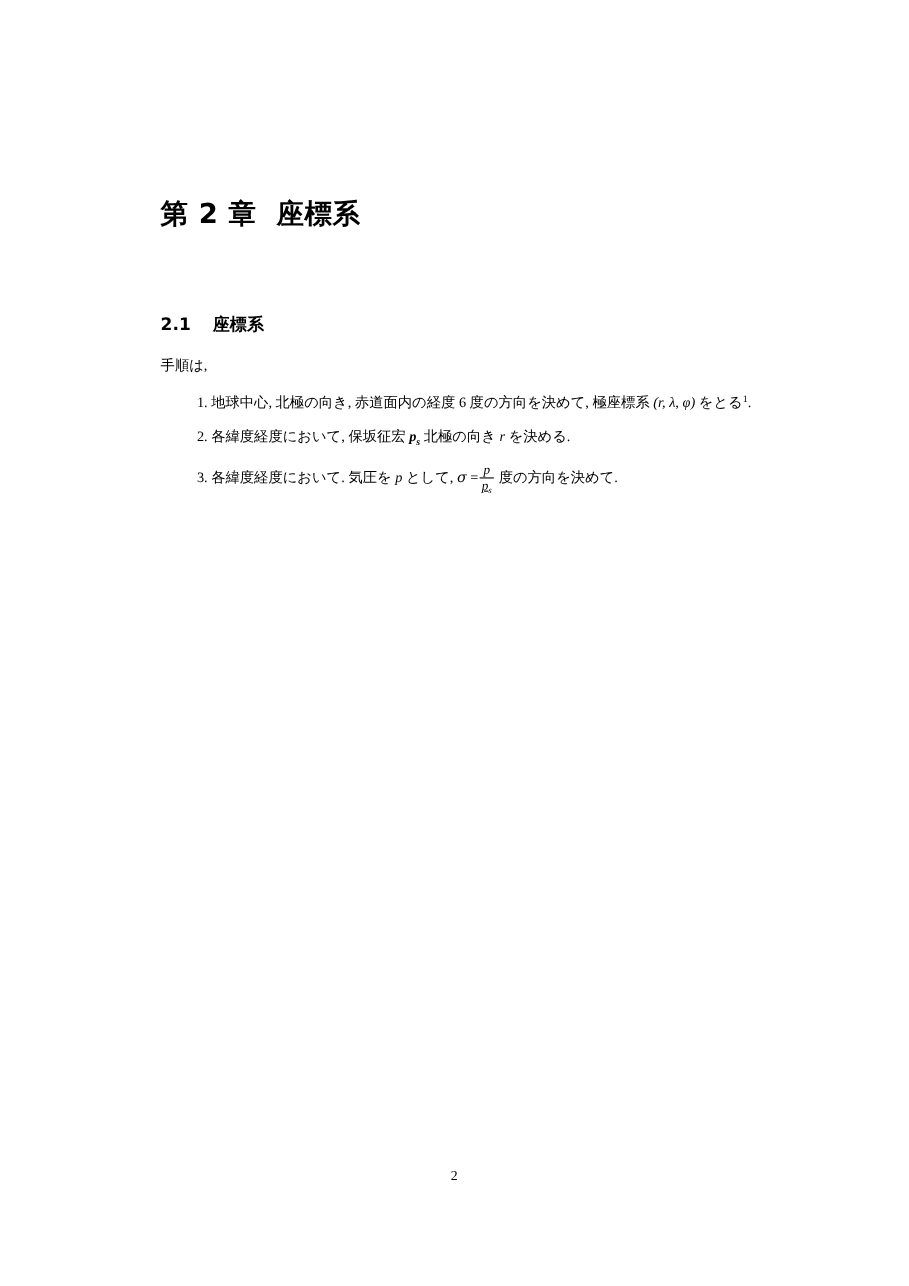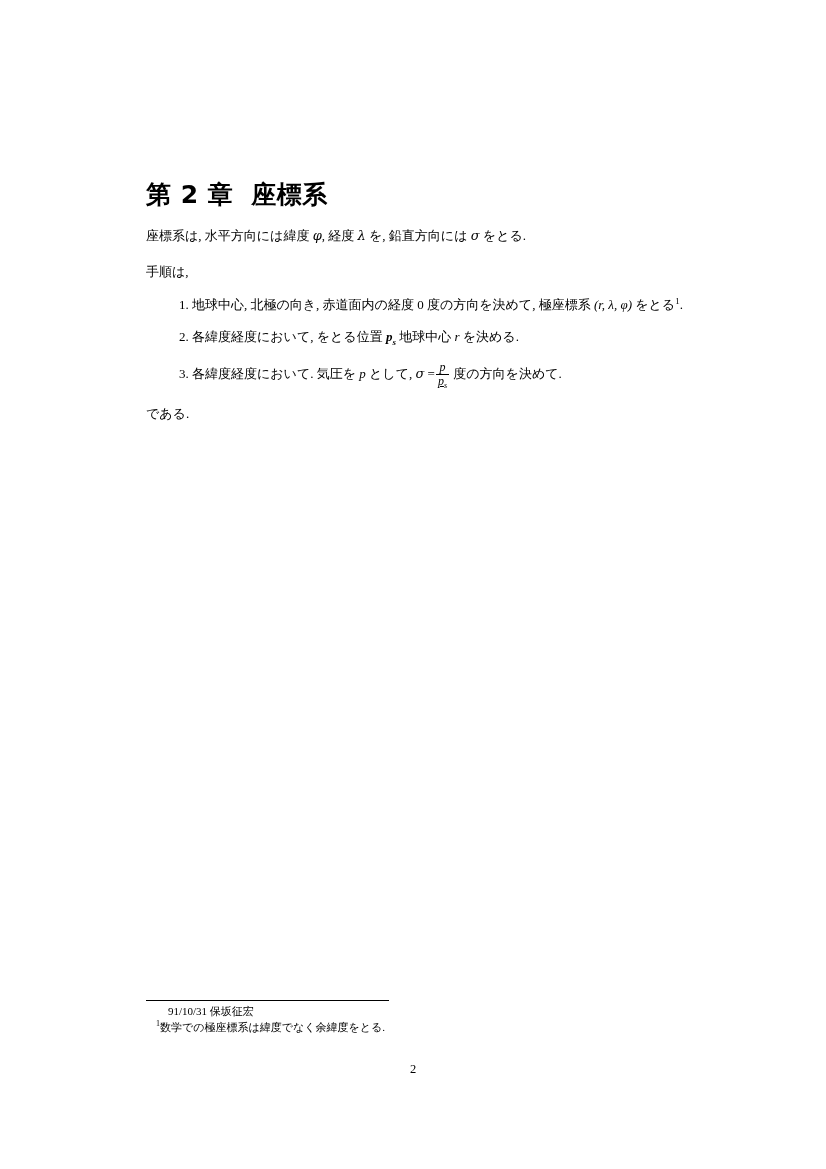--- a/index.html
+++ b/index.html
@@ -130,38 +130,32 @@
 </style>
 </head>
 <body>
 
 <div class="page">
 
   <div class="content">
 
     <h1 class="chapter-title"><span>第 2 章</span><span class="num-gap"></span><span>座標系</span></h1>
 
+    <h2 class="section-head"><span>2.1</span><span class="sec-gap"></span><span>座標系</span></h2>
 
-    <p class="body-text"><span>座標系は, 水平方向には緯度</span> <span class="mgreek">φ</span><span>, 経度</span> <span class="mgreek">λ</span> <span>を, 鉛直方向には</span> <span class="mgreek">σ</span> <span>をとる.</span></p>
 
     <p class="body-text">手順は,</p>
 
     <ol class="steps">
-      <li><span>地球中心, 北極の向き, 赤道面内の経度 0 度の方向を決めて, 極座標系</span> <span class="mi nowrap">(r, λ, φ)</span> <span>をとる</span><sup class="fn">1</sup><span>.</span></li>
+      <li><span>地球中心, 北極の向き, 赤道面内の経度 6 度の方向を決めて, 極座標系</span> <span class="mi nowrap">(r, λ, φ)</span> <span>をとる</span><sup class="fn">1</sup><span>.</span></li>
 
-      <li><span>各緯度経度において, をとる位置</span> <span class="mi nowrap"><b><i>p</i></b><sub style="font-size:9px"><b><i>s</i></b></sub></span> <span>地球中心</span> <span class="mi">r</span> <span>を決める.</span></li>
+      <li><span>各緯度経度において, 保坂征宏</span> <span class="mi nowrap"><b><i>p</i></b><sub style="font-size:9px"><b><i>s</i></b></sub></span> <span>北極の向き</span> <span class="mi">r</span> <span>を決める.</span></li>
 
       <li><span>各緯度経度において. 気圧を</span> <span class="mi">p</span> <span>として,</span> <span class="mgreek">σ</span> <span>=</span><span class="frac"><span class="num">p</span><span class="den"><i>p</i><sub>s</sub></span></span> <span>度の方向を決めて.</span></li>
     </ol>
 
-    <p class="body-text" style="margin-top:14px">である.</p>
 
   </div>
 
-  <div class="footnote-area">
-    <div class="fn-rule"></div>
-    <p class="fn-line">91/10/31 保坂征宏</p>
-    <p class="fn-line2"><sup>1</sup><span>数学での極座標系は緯度でなく余緯度をとる.</span></p>
-  </div>
 
   <div class="page-number">2</div>
 
 </div>
 
 </body></html>

